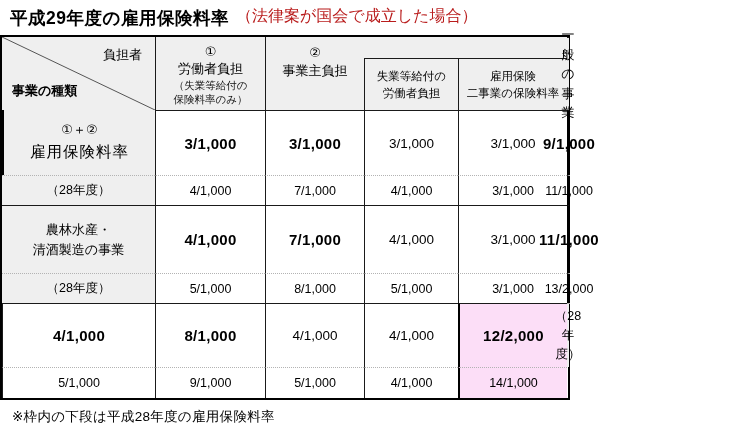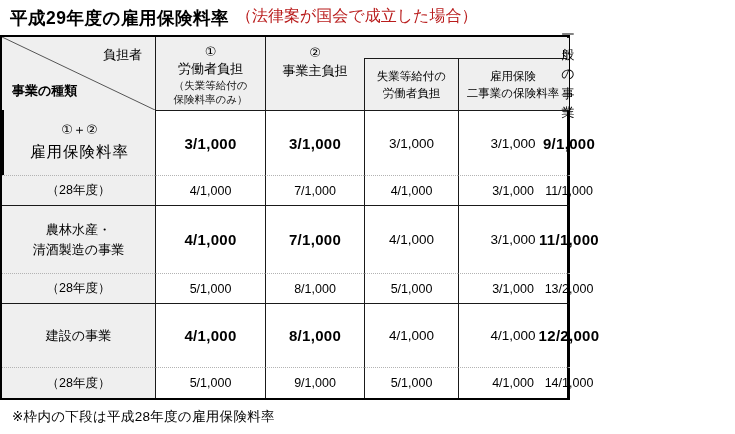--- a/index.html
+++ b/index.html
@@ -158,24 +158,20 @@
 
   <div class="cell lbl sub-row-lbl no-l dot-t">
     <span>（28年度）</span>
   </div>
   <div class="cell v subv dot-t">5/1,000</div>
   <div class="cell v subv dot-t">8/1,000</div>
   <div class="cell v subv dot-t">5/1,000</div>
   <div class="cell v subv dot-t">3/1,000</div>
   <div class="cell tot dot-t">13/2,000</div>
 
-  <div class="cell lbl no-l">
-    <span>建設の事業</span>
-      <span></span>
-  </div>
   <div class="cell v em">4/1,000</div>
   <div class="cell v em">8/1,000</div>
   <div class="cell v">4/1,000</div>
   <div class="cell v">4/1,000</div>
   <div class="cell tot em">12/2,000</div>
 
   <div class="cell lbl sub-row-lbl no-l dot-t">
     <span>（28年度）</span>
   </div>
   <div class="cell v subv dot-t">5/1,000</div>

